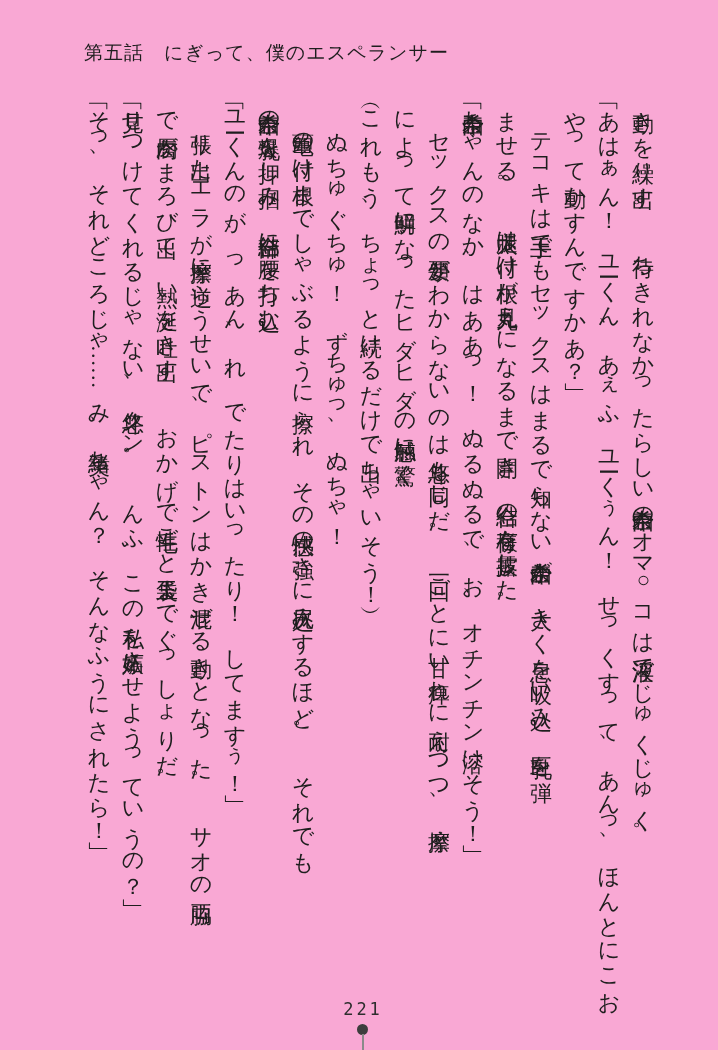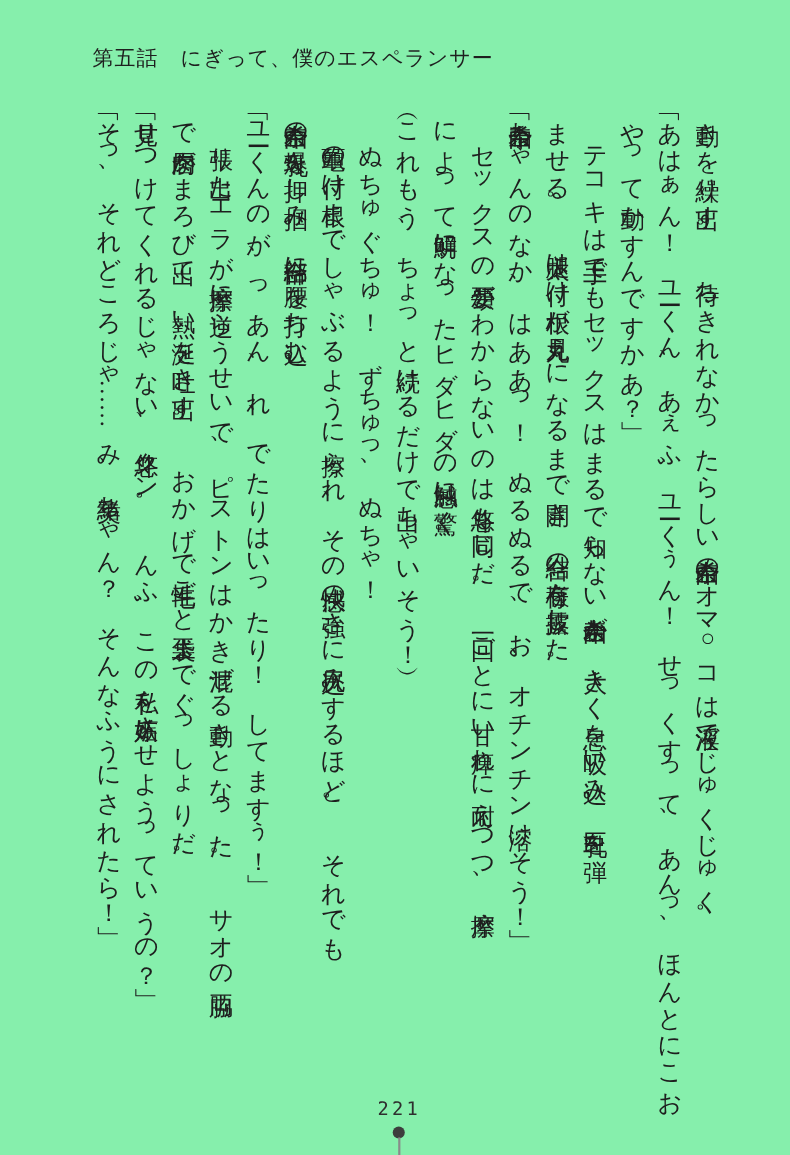--- a/index.html
+++ b/index.html
@@ -62,21 +62,21 @@
   .pin .stem {
     position: absolute;
     left: 5px; top: 10px;
     width: 2px; height: 16px;
     background: #8a8a8a;
   }
 </style>
 </head>
 <body>
 
-<div class="page" style="background: #86efac; color: rgb(30, 30, 30);">
+<div class="page" style="background: #f9a8d4; color: rgb(30, 30, 30);">
 
   <div class="chapter">第五話　にぎって、僕のエスペランサー</div>
 
   <div class="vtext">
       <div class="tline">動きを繰り出す。　待ちきれなかったらしい由希奈のオマ○コは淫液でじゅくじゅく。</div>
       <div class="tline">「あはぁん！　ユーくん、あぇふ、ユーくぅん！　せっくすって、あんっ、ほんとにこお</div>
       <div class="tline">やって動かすんですかあ？」</div>
       <div class="tline">　テコキは上手でもセックスはまるで知らない由希奈が、大きく息を吸い込み、巨乳を弾</div>
       <div class="tline">ませる。　太腿は付け根が丸見えになるまで開き、結合の有様を披露した。</div>
       <div class="tline">「由希奈ちゃんのなか、はああっ！　ぬるぬるで、お、オチンチン溶けそう！」</div>

